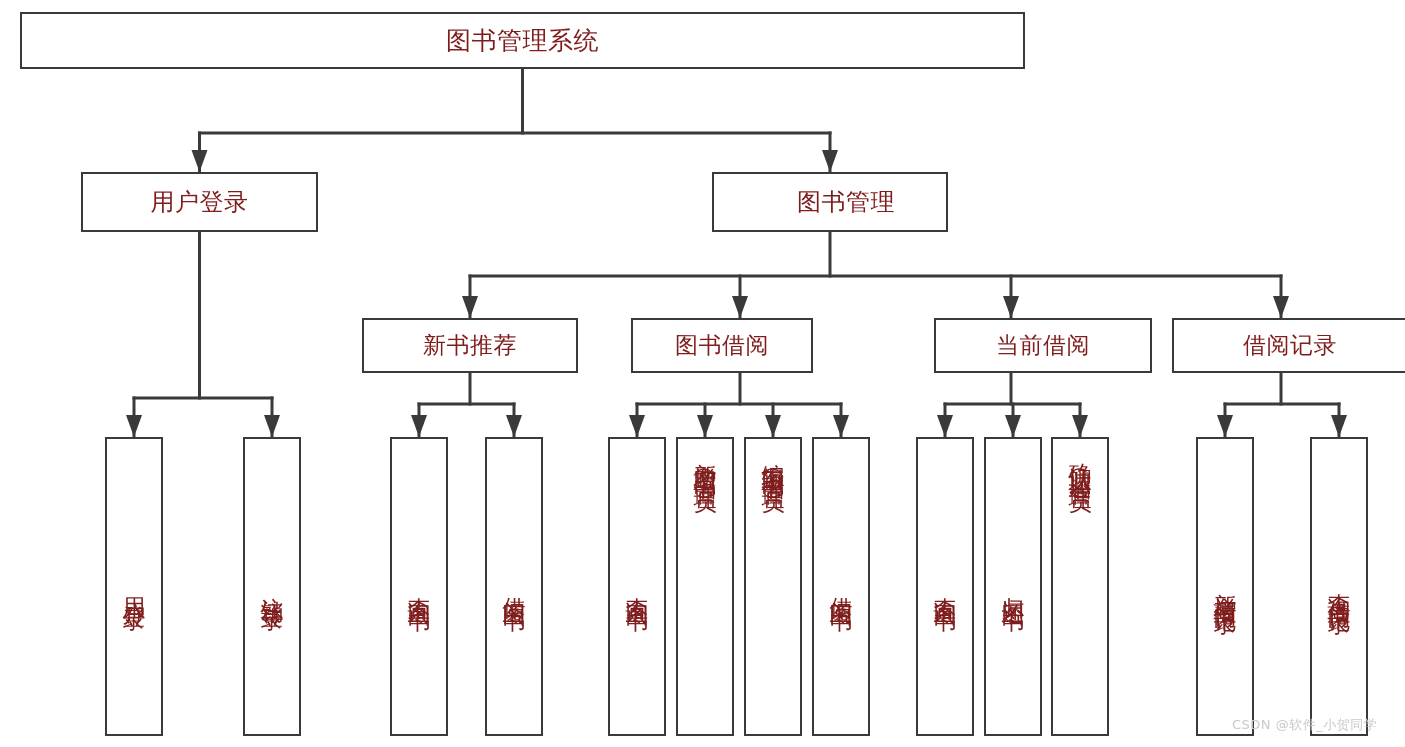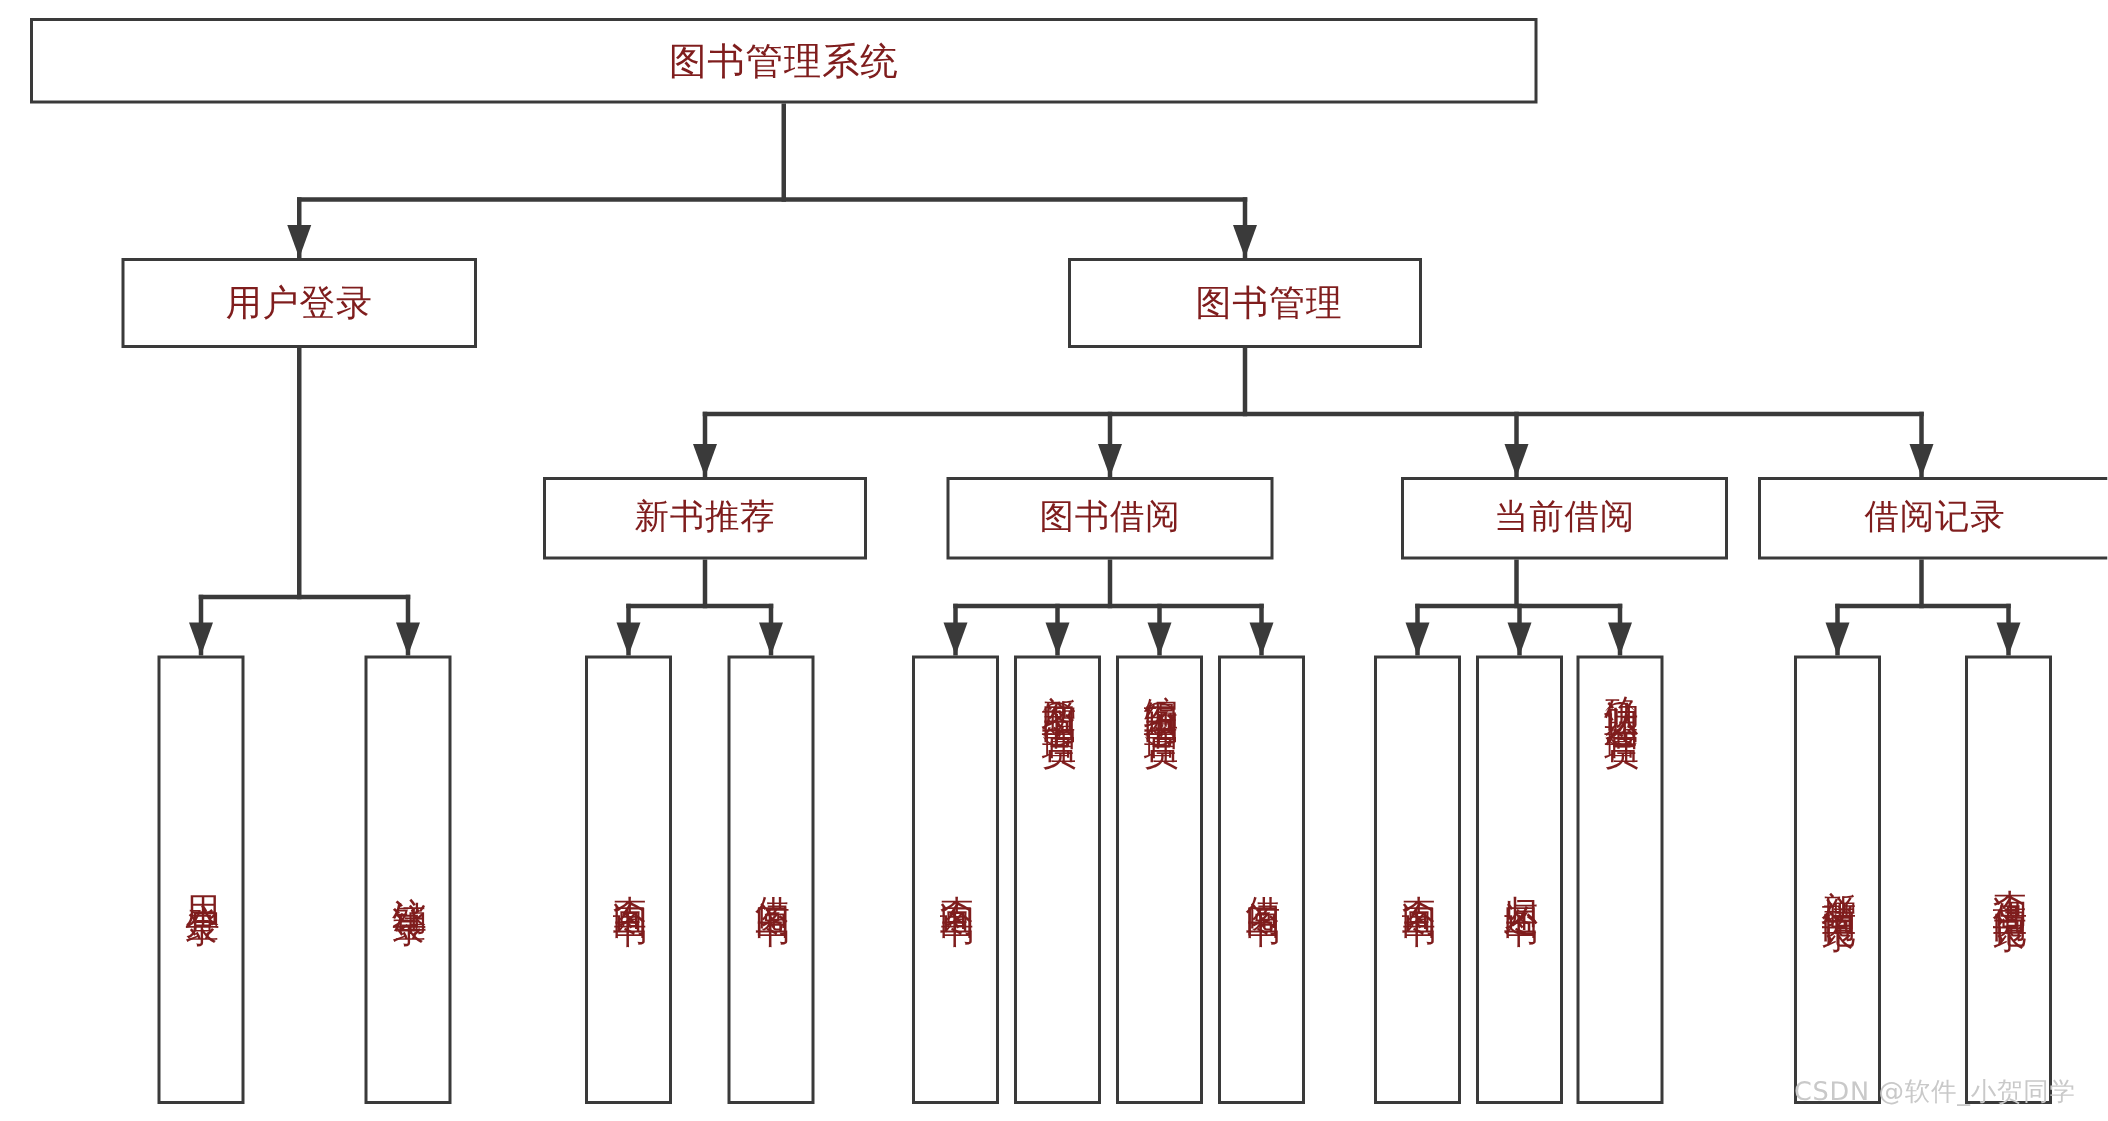--- a/index.html
+++ b/index.html
@@ -63,24 +63,25 @@
     letter-spacing: 4px;
     white-space: nowrap;
   }
   .level-4.align-middle {
     align-items: center;
     padding-top: 0;
   }
   #watermark {
     position: absolute;
     color: #c9c9c9;
-    font-size: 17px;
+    font-size: 13px;
     letter-spacing: 0.5px;
     white-space: nowrap;
     user-select: none;
+    padding-left: 36px;
   }
 </style>
 </head>
 <body>
 
 <div id="diagram-canvas">
 
   <svg id="connector-layer" viewBox="0 0 1405 747" width="1405" height="747" xmlns="http://www.w3.org/2000/svg" aria-hidden="true">
       <line x1="522.5" y1="69" x2="522.5" y2="133" stroke="#3a3a3a" stroke-width="3" stroke-linecap="square"></line>
       <line x1="199.5" y1="133" x2="830" y2="133" stroke="#3a3a3a" stroke-width="3" stroke-linecap="square"></line>
@@ -142,21 +143,21 @@
       </div>
       <div class="node-box level-2" style="left: 81px; top: 172px; width: 237px; height: 60px;">
         <span class="node-label">用户登录</span>
       </div>
       <div class="node-box level-2" style="left: 712px; top: 172px; width: 236px; height: 60px; padding-left: 32px;">
         <span class="node-label">图书管理</span>
       </div>
       <div class="node-box level-3" style="left: 362px; top: 318px; width: 216px; height: 55px;">
         <span class="node-label">新书推荐</span>
       </div>
-      <div class="node-box level-3" style="left: 631px; top: 318px; width: 218px; height: 55px;">
+      <div class="node-box level-3" style="left: 631px; top: 318px; width: 182px; height: 55px;">
         <span class="node-label">图书借阅</span>
       </div>
       <div class="node-box level-3" style="left: 902px; top: 318px; width: 218px; height: 55px; margin-left: 32px;">
         <span class="node-label">当前借阅</span>
       </div>
       <div class="node-box level-3" style="left: 1172px; top: 318px; width: 236px; height: 55px; justify-content: center;">
         <span class="node-label">借阅记录</span>
       </div>
       <div class="node-box level-4 align-middle" style="left: 105px; top: 437px; width: 58px; height: 299px;">
         <span class="node-label">用户登录</span>

